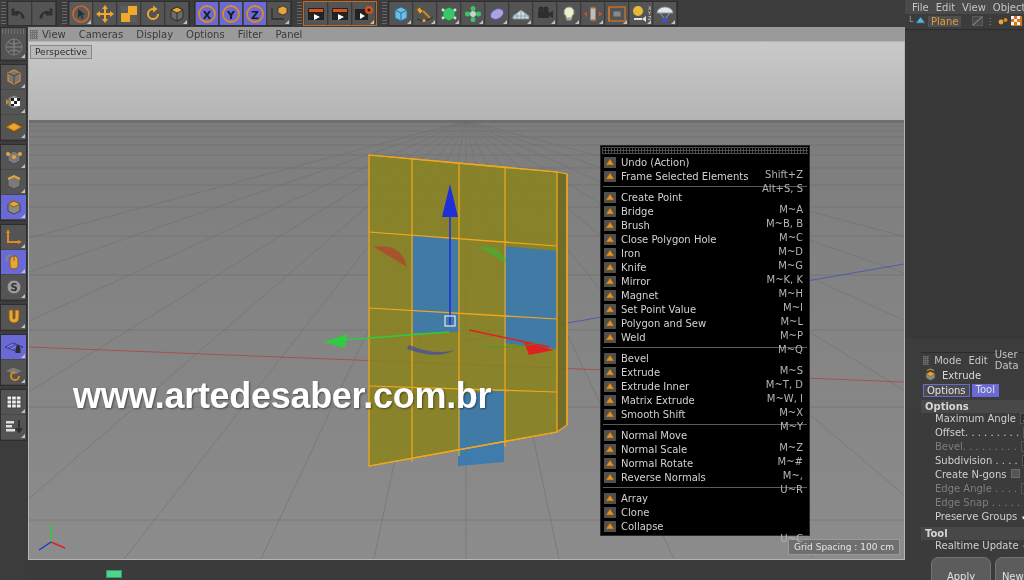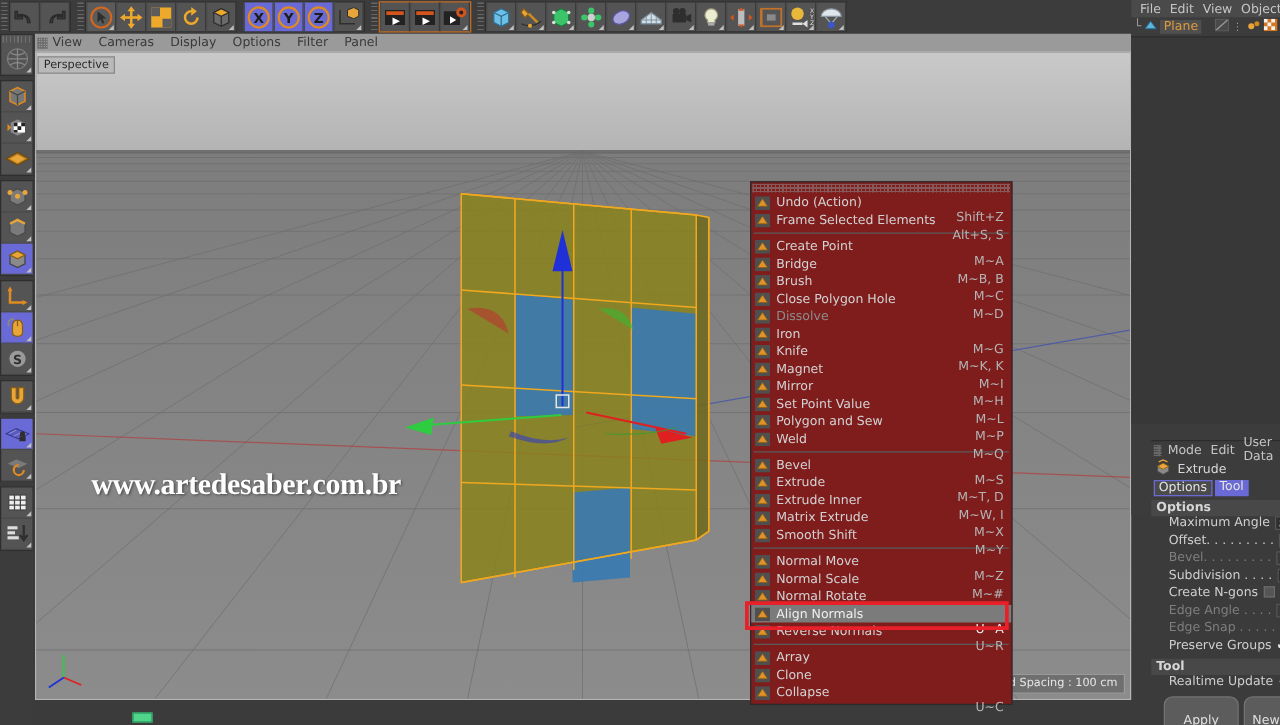--- a/index.html
+++ b/index.html
@@ -85,31 +85,31 @@
   }
   .vp-canvas { position:absolute; left:0; top:14px; width:877px; height:519px;
      border:1px solid #b5b5b5;}
   .grid-spacing {
     position:absolute; right:5px; bottom:5px;
     background:#6f6f6f; border:1px solid #9a9a9a;
     color:#e6e6e6; font-size:9px; padding:2px 5px;
   }
   .watermark {
     position:absolute; left:45px; top:348px;
-    font-size:24px; font-weight:bold; color:#fff;
-    font-family:Liberation Serif, serif;
+    font-size:36px; font-weight:bold; color:#fff;
+    font-family:Liberation Sans, sans-serif;
     text-shadow:1px 1px 2px rgba(0,0,0,.45);
     letter-spacing:-.3px;
     white-space:nowrap;
   }
 
   
   .ctxmenu {
     position:absolute; left:600px; top:145px; width:210px;
-    background:#7f1d1d; border:1px solid #2a2a2a;
+    background:#000000; border:1px solid #2a2a2a;
     z-index:50; padding-bottom:2px;
   }
   .ctx-grip { height:7px; margin:1px 1px 1px 1px;
     background:repeating-linear-gradient(to right,#8d8d8d 0 1px,transparent 1px 3px),
                repeating-linear-gradient(to bottom,#8d8d8d 0 1px,transparent 1px 3px);
     opacity:.55; }
   .ctx-item {
     display:flex; align-items:center; height:14px;
     padding:0 6px 0 2px; position:relative;
   }
@@ -695,30 +695,20 @@
         <div class="ctx-item">
           <span class="ci">
             <svg width="12" height="11" viewBox="0 0 12 11">
               <rect x="0" y="0" width="12" height="11" fill="#4f4f4f"></rect>
               <path d="M2 8 L6 2 L10 8 Z" fill="#e0922a" stroke="#8a5e12" stroke-width=".6"></path>
             </svg>
           </span>
           <span class="lbl">Close Polygon Hole</span>
           <span class="sc">M~D</span>
         </div>
-        <div class="ctx-item dim">
-          <span class="ci">
-            <svg width="12" height="11" viewBox="0 0 12 11">
-              <rect x="0" y="0" width="12" height="11" fill="#4f4f4f"></rect>
-              <path d="M2 8 L6 2 L10 8 Z" fill="#e0922a" stroke="#8a5e12" stroke-width=".6"></path>
-            </svg>
-          </span>
-          <span class="lbl">Dissolve</span>
-          <span class="sc"></span>
-        </div>
         <div class="ctx-item">
           <span class="ci">
             <svg width="12" height="11" viewBox="0 0 12 11">
               <rect x="0" y="0" width="12" height="11" fill="#4f4f4f"></rect>
               <path d="M2 8 L6 2 L10 8 Z" fill="#e0922a" stroke="#8a5e12" stroke-width=".6"></path>
             </svg>
           </span>
           <span class="lbl">Iron</span>
           <span class="sc">M~G</span>
         </div>
@@ -732,40 +722,40 @@
           <span class="lbl">Knife</span>
           <span class="sc">M~K, K</span>
         </div>
         <div class="ctx-item">
           <span class="ci">
             <svg width="12" height="11" viewBox="0 0 12 11">
               <rect x="0" y="0" width="12" height="11" fill="#4f4f4f"></rect>
               <path d="M2 8 L6 2 L10 8 Z" fill="#e0922a" stroke="#8a5e12" stroke-width=".6"></path>
             </svg>
           </span>
+          <span class="lbl">Mirror</span>
+          <span class="sc">M~H</span>
+        </div>
+        <div class="ctx-item">
+          <span class="ci">
+            <svg width="12" height="11" viewBox="0 0 12 11">
+              <rect x="0" y="0" width="12" height="11" fill="#4f4f4f"></rect>
+              <path d="M2 8 L6 2 L10 8 Z" fill="#e0922a" stroke="#8a5e12" stroke-width=".6"></path>
+            </svg>
+          </span>
           <span class="lbl">Magnet</span>
           <span class="sc">M~I</span>
         </div>
         <div class="ctx-item">
           <span class="ci">
             <svg width="12" height="11" viewBox="0 0 12 11">
               <rect x="0" y="0" width="12" height="11" fill="#4f4f4f"></rect>
               <path d="M2 8 L6 2 L10 8 Z" fill="#e0922a" stroke="#8a5e12" stroke-width=".6"></path>
             </svg>
           </span>
-          <span class="lbl">Mirror</span>
-          <span class="sc">M~H</span>
-        </div>
-        <div class="ctx-item">
-          <span class="ci">
-            <svg width="12" height="11" viewBox="0 0 12 11">
-              <rect x="0" y="0" width="12" height="11" fill="#4f4f4f"></rect>
-              <path d="M2 8 L6 2 L10 8 Z" fill="#e0922a" stroke="#8a5e12" stroke-width=".6"></path>
-            </svg>
-          </span>
           <span class="lbl">Set Point Value</span>
           <span class="sc">M~L</span>
         </div>
         <div class="ctx-item">
           <span class="ci">
             <svg width="12" height="11" viewBox="0 0 12 11">
               <rect x="0" y="0" width="12" height="11" fill="#4f4f4f"></rect>
               <path d="M2 8 L6 2 L10 8 Z" fill="#e0922a" stroke="#8a5e12" stroke-width=".6"></path>
             </svg>
           </span>
@@ -856,31 +846,20 @@
         </div>
         <div class="ctx-item">
           <span class="ci">
             <svg width="12" height="11" viewBox="0 0 12 11">
               <rect x="0" y="0" width="12" height="11" fill="#4f4f4f"></rect>
               <path d="M2 8 L6 2 L10 8 Z" fill="#e0922a" stroke="#8a5e12" stroke-width=".6"></path>
             </svg>
           </span>
           <span class="lbl">Normal Rotate</span>
           <span class="sc">M~,</span>
-        </div>
-        <div class="ctx-item hl" style="position: relative;">
-          <span class="ci">
-            <svg width="12" height="11" viewBox="0 0 12 11">
-              <rect x="0" y="0" width="12" height="11" fill="#4f4f4f"></rect>
-              <path d="M2 8 L6 2 L10 8 Z" fill="#e0922a" stroke="#8a5e12" stroke-width=".6"></path>
-            </svg>
-          </span>
-          <span class="lbl">Align Normals</span>
-          <span class="sc">U~A</span>
-          <div class="redbox"></div>
         </div>
         <div class="ctx-item">
           <span class="ci">
             <svg width="12" height="11" viewBox="0 0 12 11">
               <rect x="0" y="0" width="12" height="11" fill="#4f4f4f"></rect>
               <path d="M2 8 L6 2 L10 8 Z" fill="#e0922a" stroke="#8a5e12" stroke-width=".6"></path>
             </svg>
           </span>
           <span class="lbl">Reverse Normals</span>
           <span class="sc">U~R</span>

